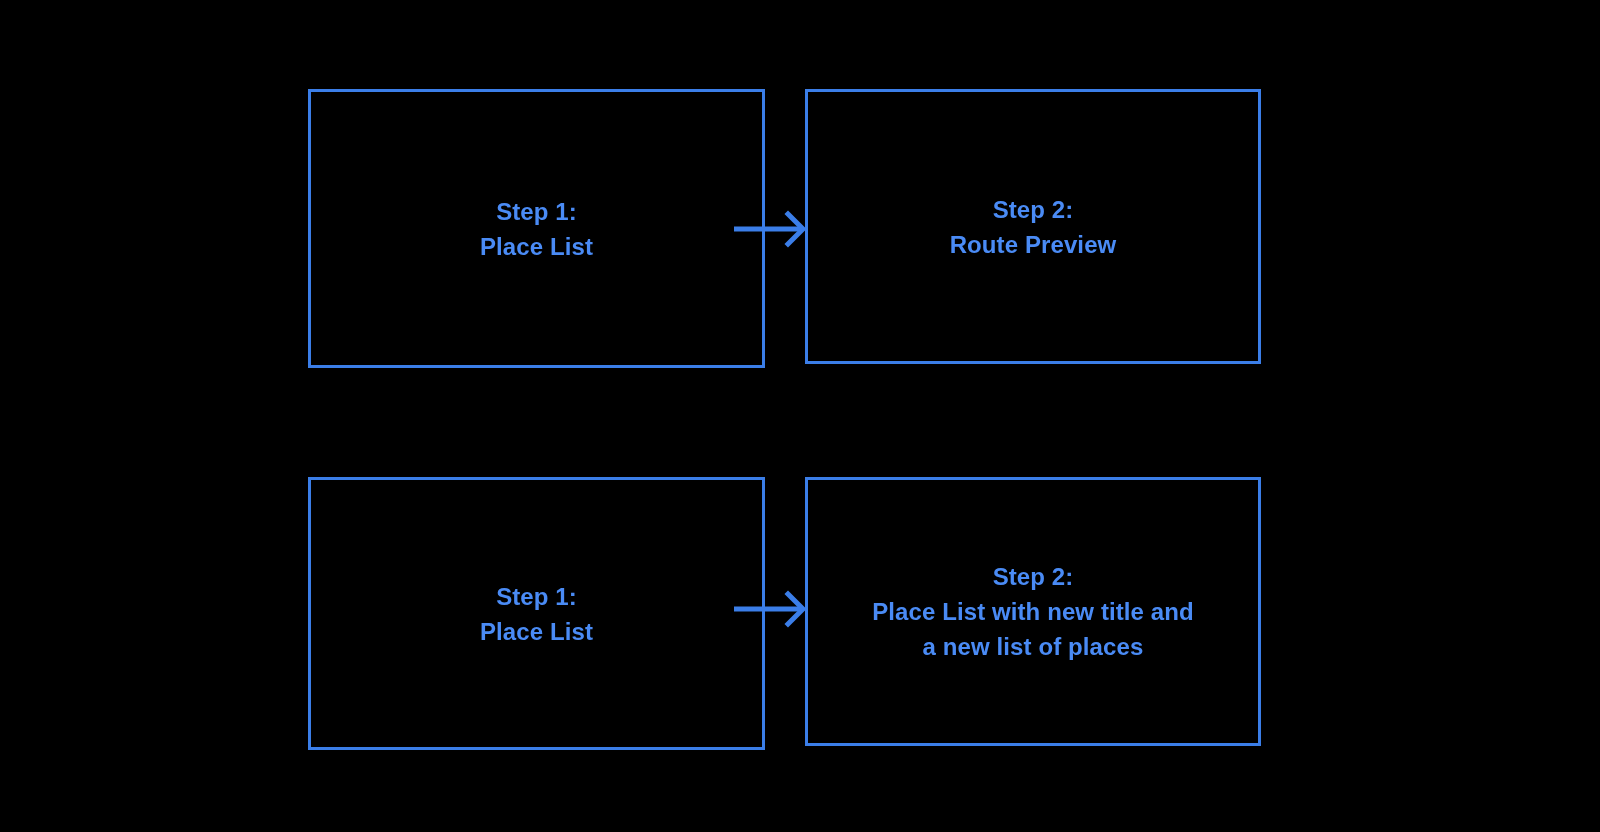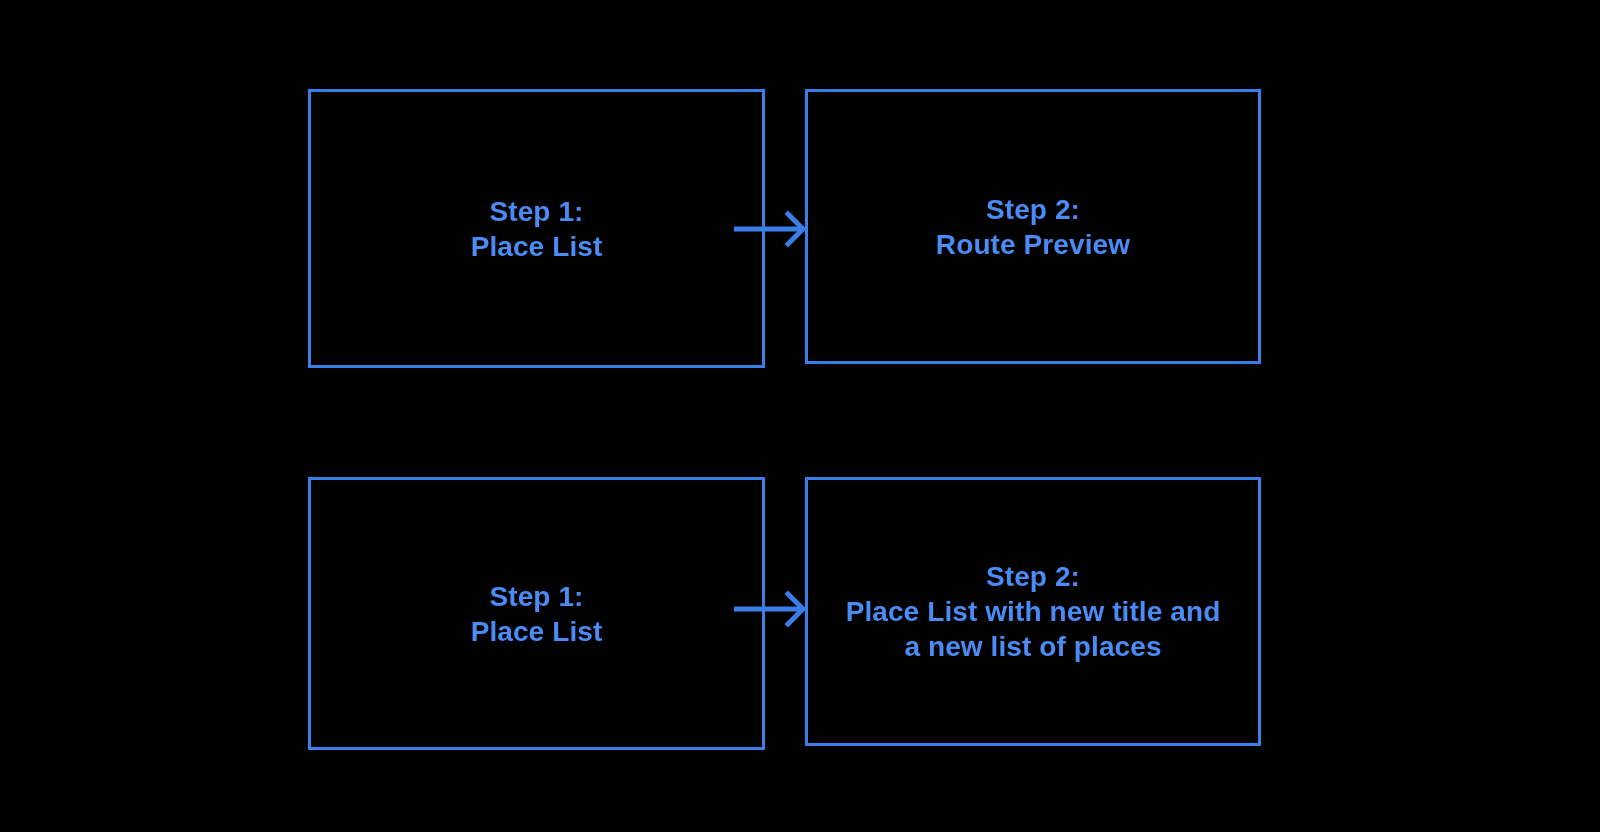--- a/index.html
+++ b/index.html
@@ -29,21 +29,21 @@
     background: transparent;
     display: flex;
     align-items: center;
     justify-content: center;
     text-align: center;
   }
   .box-label {
     color: #4a8bf5;
     font-family: "Liberation Sans", sans-serif;
     font-weight: bold;
-    font-size: 28px;
+    font-size: 24px;
     line-height: 35px;
     letter-spacing: 0.1px;
     white-space: pre-line;
     text-align: center;
     padding: 0 10px;
   }
 
   
   #box-r1-c1 { left: 308px; top: 89px;  width: 457px; height: 279px; }
   #box-r1-c2 { left: 805px; top: 89px;  width: 456px; height: 275px; }

